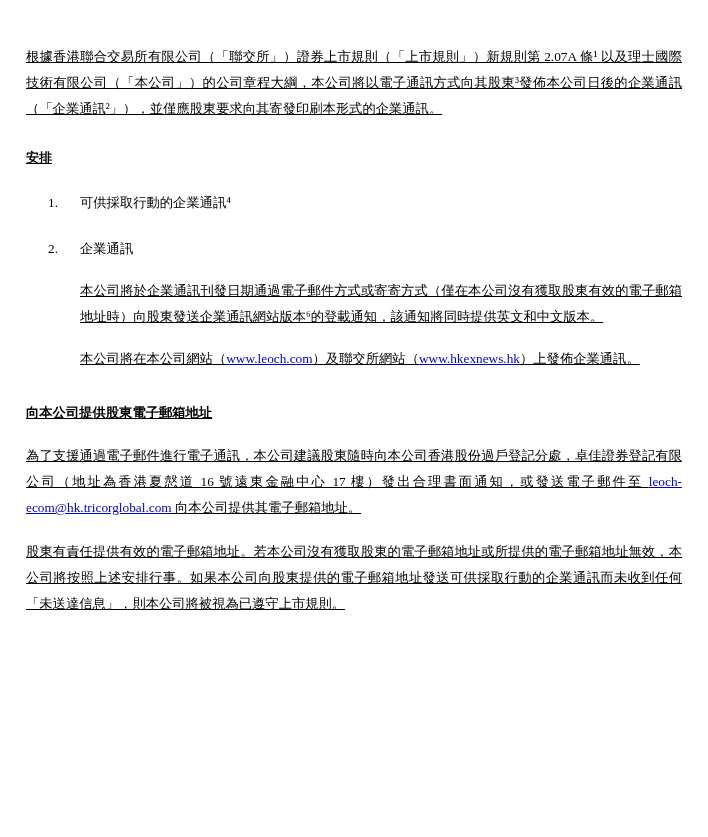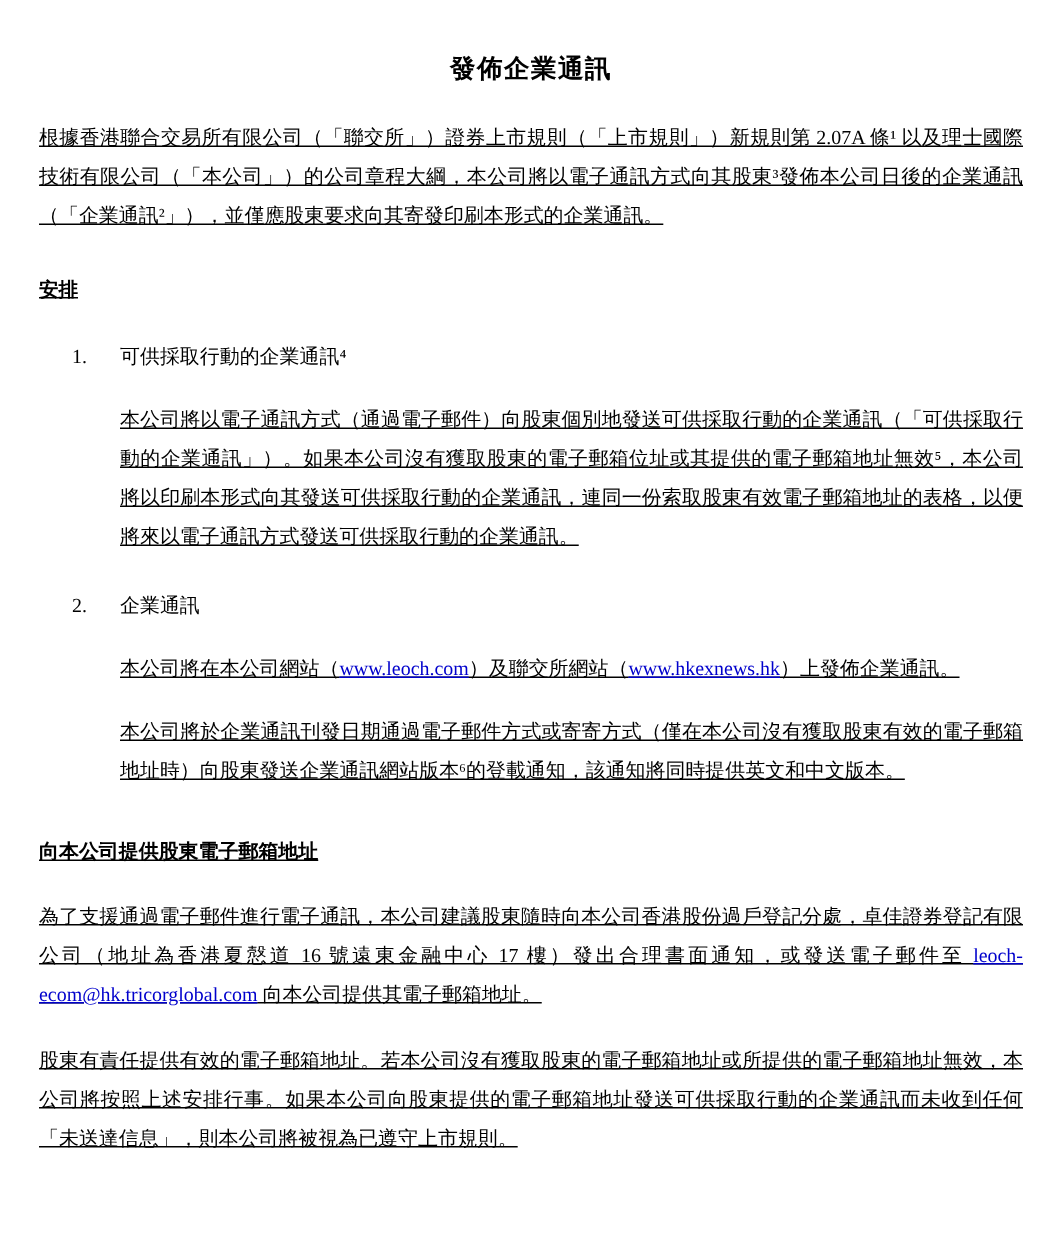--- a/index.html
+++ b/index.html
@@ -83,46 +83,44 @@
   a.link {
     color: #0000cc;
     text-decoration: underline;
   }
 </style>
 </head>
 <body>
 
 <div class="page">
 
-  <h1 class="doc-title">發佈企業通訊</h1>
 
   <p class="para">根據香港聯合交易所有限公司（「聯交所」）證券上市規則（「上市規則」）新規則第 2.07A 條¹ 以及理士國際技術有限公司（「本公司」）的公司章程大綱，本公司將以電子通訊方式向其股東³發佈本公司日後的企業通訊（「企業通訊²」），並僅應股東要求向其寄發印刷本形式的企業通訊。</p>
 
 
   <p class="section-head">安排</p>
 
   <ol class="list">
     <li>
       <span class="num">1.</span>
       <div class="item-title">可供採取行動的企業通訊⁴</div>
     </li>
   </ol>
 
-  <p class="sub-para">本公司將以電子通訊方式（通過電子郵件）向股東個別地發送可供採取行動的企業通訊（「可供採取行動的企業通訊」）。如果本公司沒有獲取股東的電子郵箱位址或其提供的電子郵箱地址無效⁵，本公司將以印刷本形式向其發送可供採取行動的企業通訊，連同一份索取股東有效電子郵箱地址的表格，以便將來以電子通訊方式發送可供採取行動的企業通訊。</p>
 
   <ol class="list">
     <li>
       <span class="num">2.</span>
       <div class="item-title">企業通訊</div>
     </li>
   </ol>
 
+  <p class="sub-para">本公司將於企業通訊刊發日期通過電子郵件方式或寄寄方式（僅在本公司沒有獲取股東有效的電子郵箱地址時）向股東發送企業通訊網站版本⁶的登載通知，該通知將同時提供英文和中文版本。</p>
+
   <p class="sub-para"><span>本公司將在本公司網站（</span><a class="link" href="#">www.leoch.com</a><span>）及聯交所網站（</span><a class="link" href="#">www.hkexnews.hk</a><span>）上發佈企業通訊。</span></p>
-
-  <p class="sub-para">本公司將於企業通訊刊發日期通過電子郵件方式或寄寄方式（僅在本公司沒有獲取股東有效的電子郵箱地址時）向股東發送企業通訊網站版本⁶的登載通知，該通知將同時提供英文和中文版本。</p>
 
   <p class="section-head-spaced">向本公司提供股東電子郵箱地址</p>
 
   <p class="para-tight"><span>為了支援通過電子郵件進行電子通訊，本公司建議股東隨時向本公司香港股份過戶登記分處，卓佳證券登記有限公司（地址為香港夏慤道 16 號遠東金融中心 17 樓）發出合理書面通知，或發送電子郵件至 </span><a class="link" href="#">leoch-ecom@hk.tricorglobal.com</a><span> 向本公司提供其電子郵箱地址。</span></p>
 
   <p class="para-tight">股東有責任提供有效的電子郵箱地址。若本公司沒有獲取股東的電子郵箱地址或所提供的電子郵箱地址無效，本公司將按照上述安排行事。如果本公司向股東提供的電子郵箱地址發送可供採取行動的企業通訊而未收到任何「未送達信息」，則本公司將被視為已遵守上市規則。</p>
 
 </div>
 
 </body></html>

